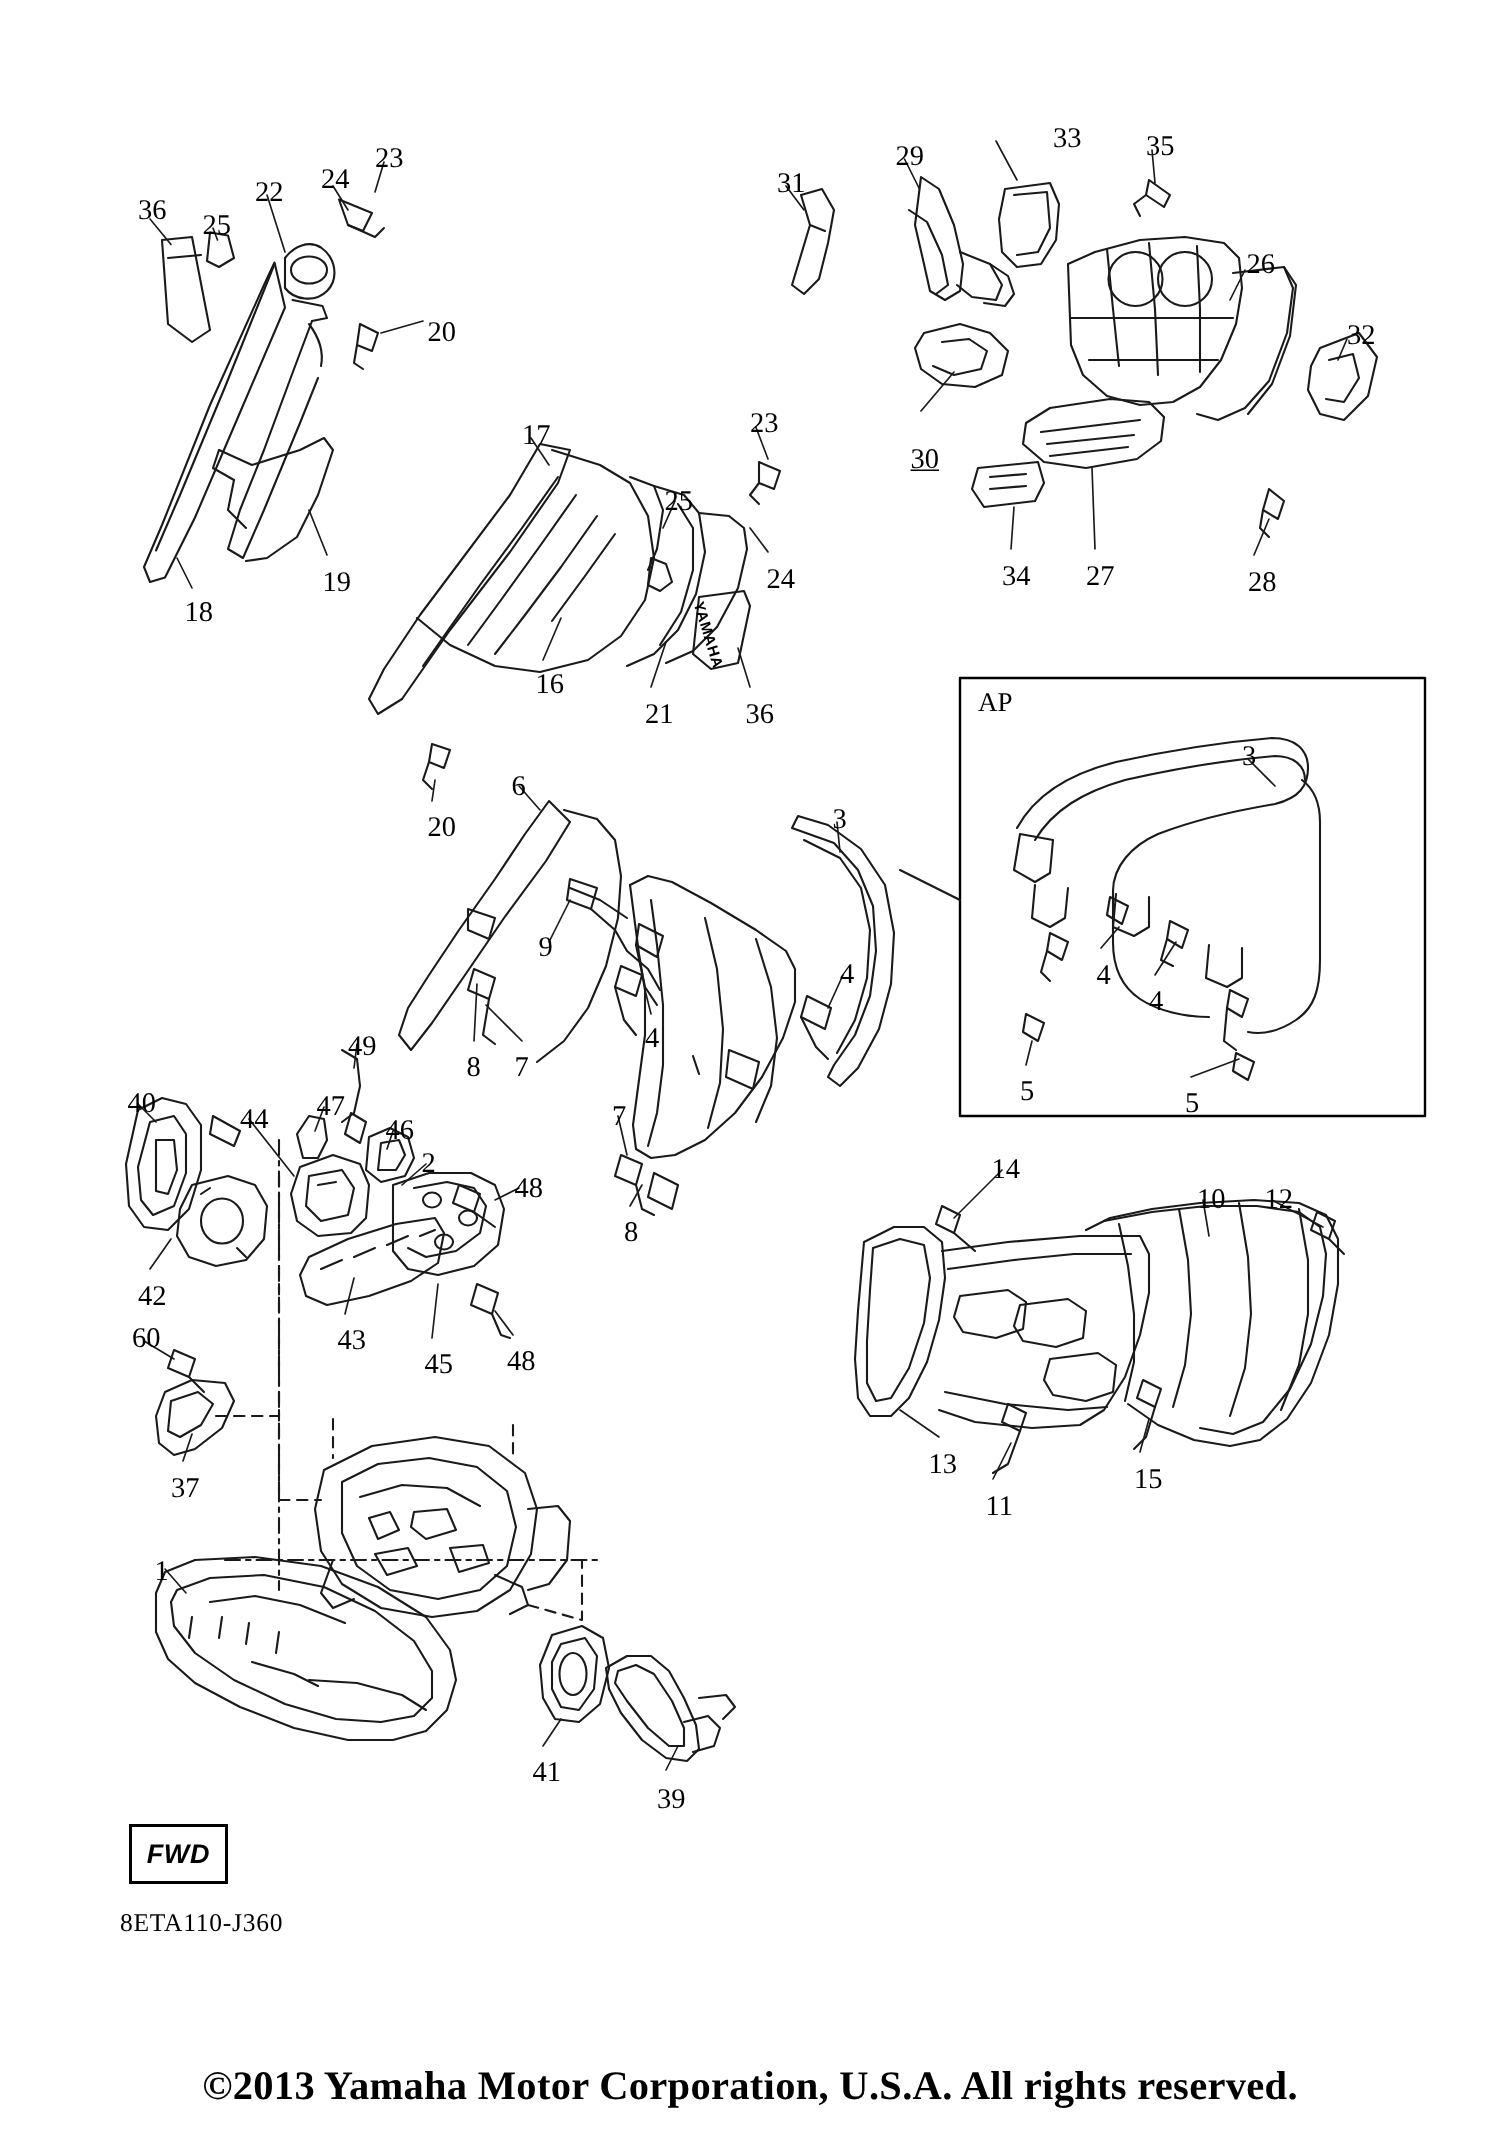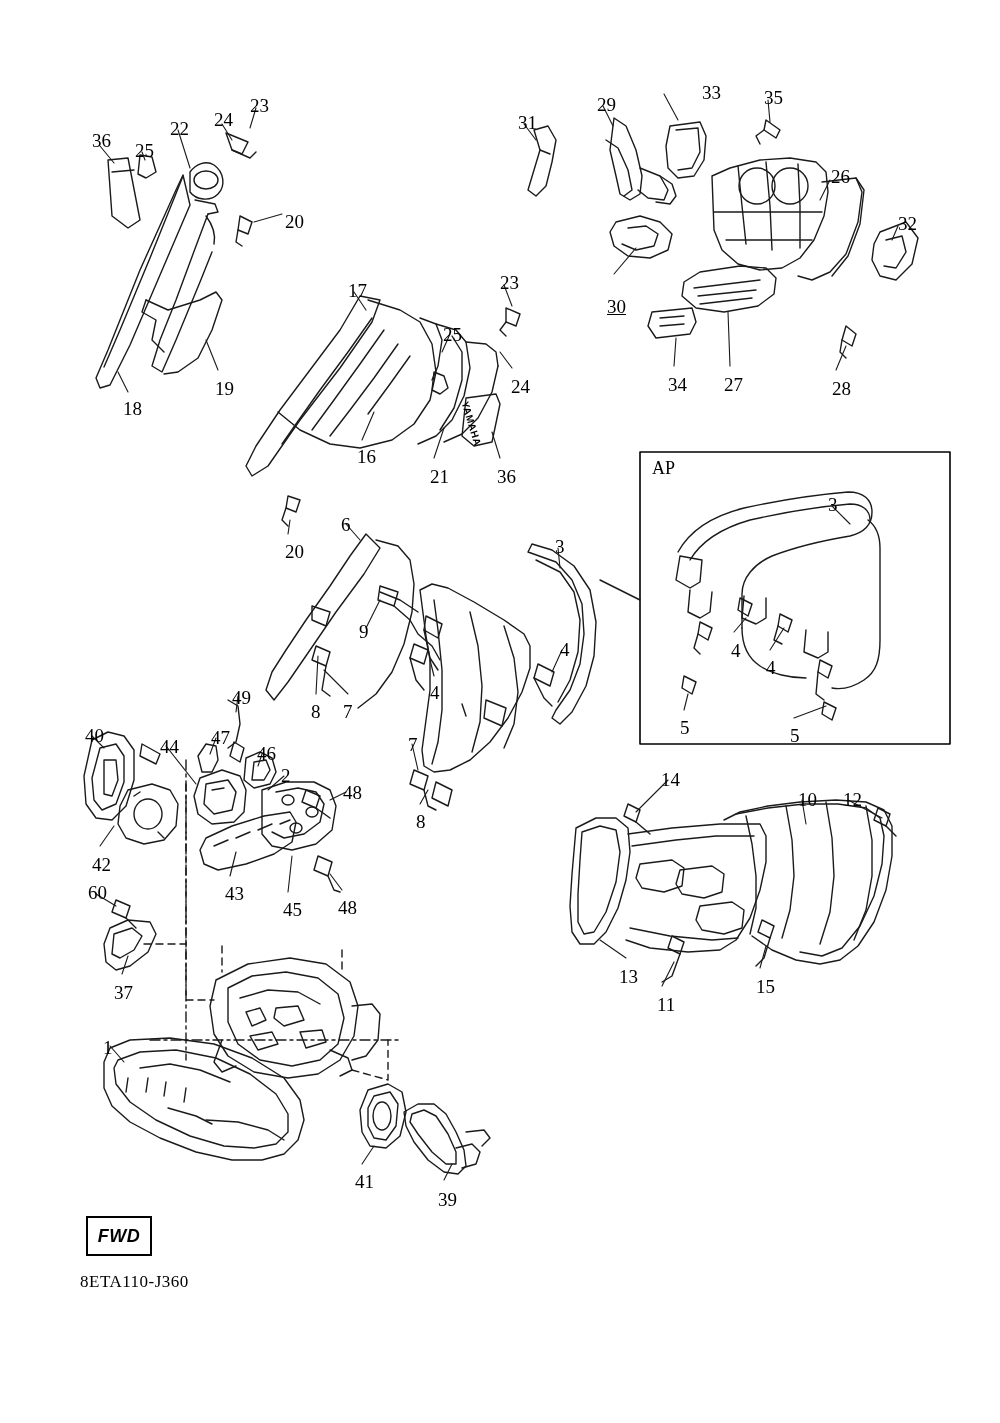--- a/index.html
+++ b/index.html
@@ -404,20 +404,21 @@
   <div class="yamaha-decal" style="left:470px; top:400px;">YAMAHA</div>
 
   <div class="ap-label" style="left:652px; top:458px;">AP</div>
 
   <div class="fwd-box">
     <span class="fwd-text">FWD</span>
   </div>
 
   <div class="diagram-code">8ETA110-J360</div>
 
+  <div class="copyright">©2013 Yamaha Motor Corporation, U.S.A. All rights reserved.</div>
 
 <div class="callout" style="left: 92px; top: 131px;">36</div>
     <div class="callout" style="left: 135px; top: 141px;">25</div>
     <div class="callout" style="left: 170px; top: 119px;">22</div>
     <div class="callout" style="left: 214px; top: 110px;">24</div>
     <div class="callout" style="left: 250px; top: 96px;">23</div>
     <div class="callout" style="left: 285px; top: 212px;">20</div>
     <div class="callout" style="left: 215px; top: 379px;">19</div>
     <div class="callout" style="left: 123px; top: 399px;">18</div>
     <div class="callout" style="left: 348px; top: 281px;">17</div>

